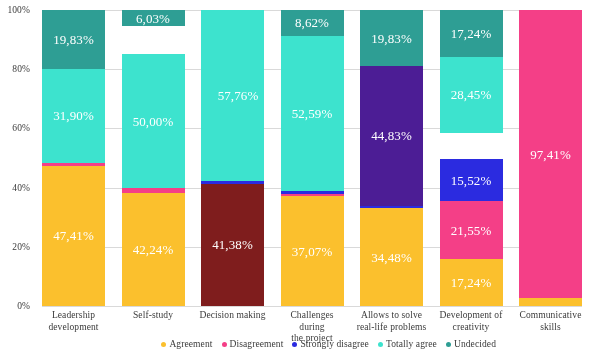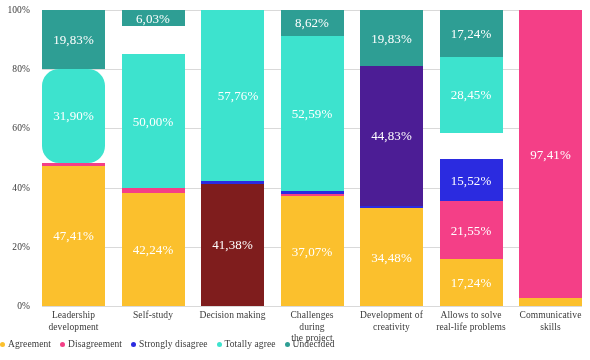--- a/index.html
+++ b/index.html
@@ -87,21 +87,21 @@
     line-height:11.5px;
     letter-spacing:.1px;
   }
 
   
   .legend{
     position:absolute;
     left:0; top:339px;
     width:496px;
     display:flex;
-    justify-content:flex-start;
+    justify-content:flex-end;
     align-items:center;
     gap:9px;
   }
   .legend-item{
     display:flex;align-items:center;gap:3px;
     font-size:9.5px;color:#3a3a3a;
     white-space:nowrap;
     letter-spacing:.1px;
   }
   .legend-dot{
@@ -128,21 +128,21 @@
         <div class="gridline" style="top: 59.2px;"></div>
         <div class="ytick" style="top: 59.2px;">80%</div>
         <div class="gridline" style="top: 0px;"></div>
         <div class="ytick" style="top: 0px;">100%</div>
       </div>
     <div class="bars" id="bars-layer">
         <div class="bar-col">
           <div class="seg" style="height: 58.6968px; background: rgb(46, 158, 148);">
             <span class="seg-label">19,83%</span>
           </div>
-          <div class="seg" style="height: 94.424px; background: rgb(61, 227, 206); border-radius: 17px;">
+          <div class="seg" style="height: 94.424px; background: rgb(61, 227, 206);">
             <span class="seg-label">31,90%</span>
           </div>
           <div class="seg" style="height: 2.5456px; background: rgb(244, 63, 135);"></div>
           <div class="seg" style="height: 140.334px; background: rgb(251, 192, 45);">
             <span class="seg-label">47,41%</span>
           </div>
         </div>
         <div class="bar-col">
           <div class="seg" style="height: 17.8488px; background: rgb(46, 158, 148);">
             <span class="seg-label">6,03%</span>
@@ -213,22 +213,22 @@
           <div class="seg" style="height: 7.6664px; background: rgb(251, 192, 45);"></div>
         </div>
       </div>
   </div>
 
   <div class="xlabels" id="xlabels-layer">
       <div class="xlabel">Leadership<br>development</div>
       <div class="xlabel">Self-study</div>
       <div class="xlabel">Decision making</div>
       <div class="xlabel">Challenges during<br>the project</div>
+      <div class="xlabel">Allows to solve<br>real-life problems</div>
       <div class="xlabel">Development of<br>creativity</div>
-      <div class="xlabel">Allows to solve<br>real-life problems</div>
       <div class="xlabel">Communicative<br>skills</div>
     </div>
 
   <div class="legend" id="legend-layer">
       <div class="legend-item">
         <span class="legend-dot" style="background: rgb(251, 192, 45);"></span>
         <span>Agreement</span>
       </div>
       <div class="legend-item">
         <span class="legend-dot" style="background: rgb(244, 63, 135);"></span>

